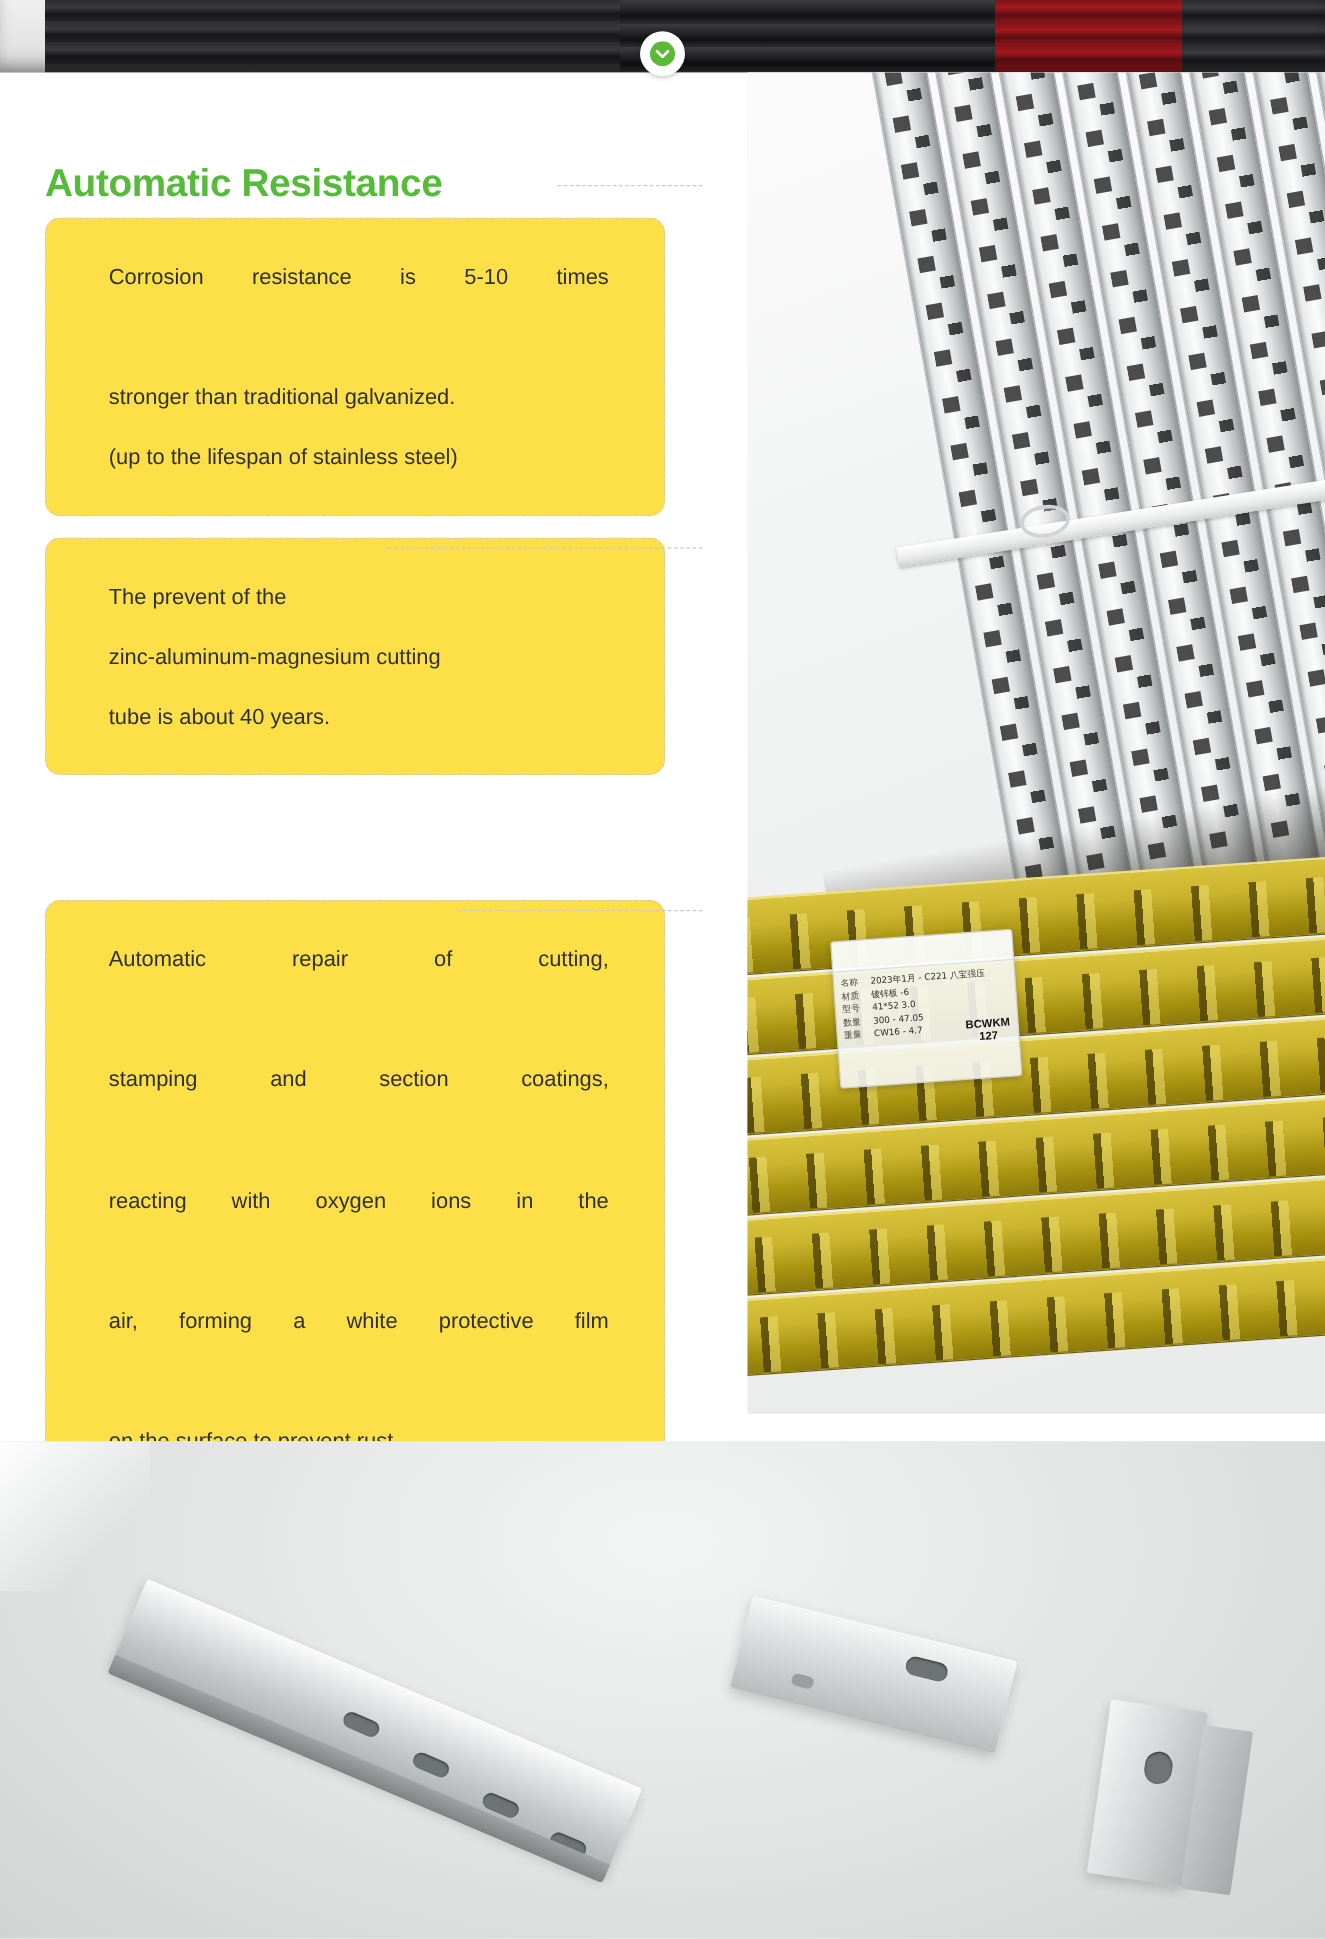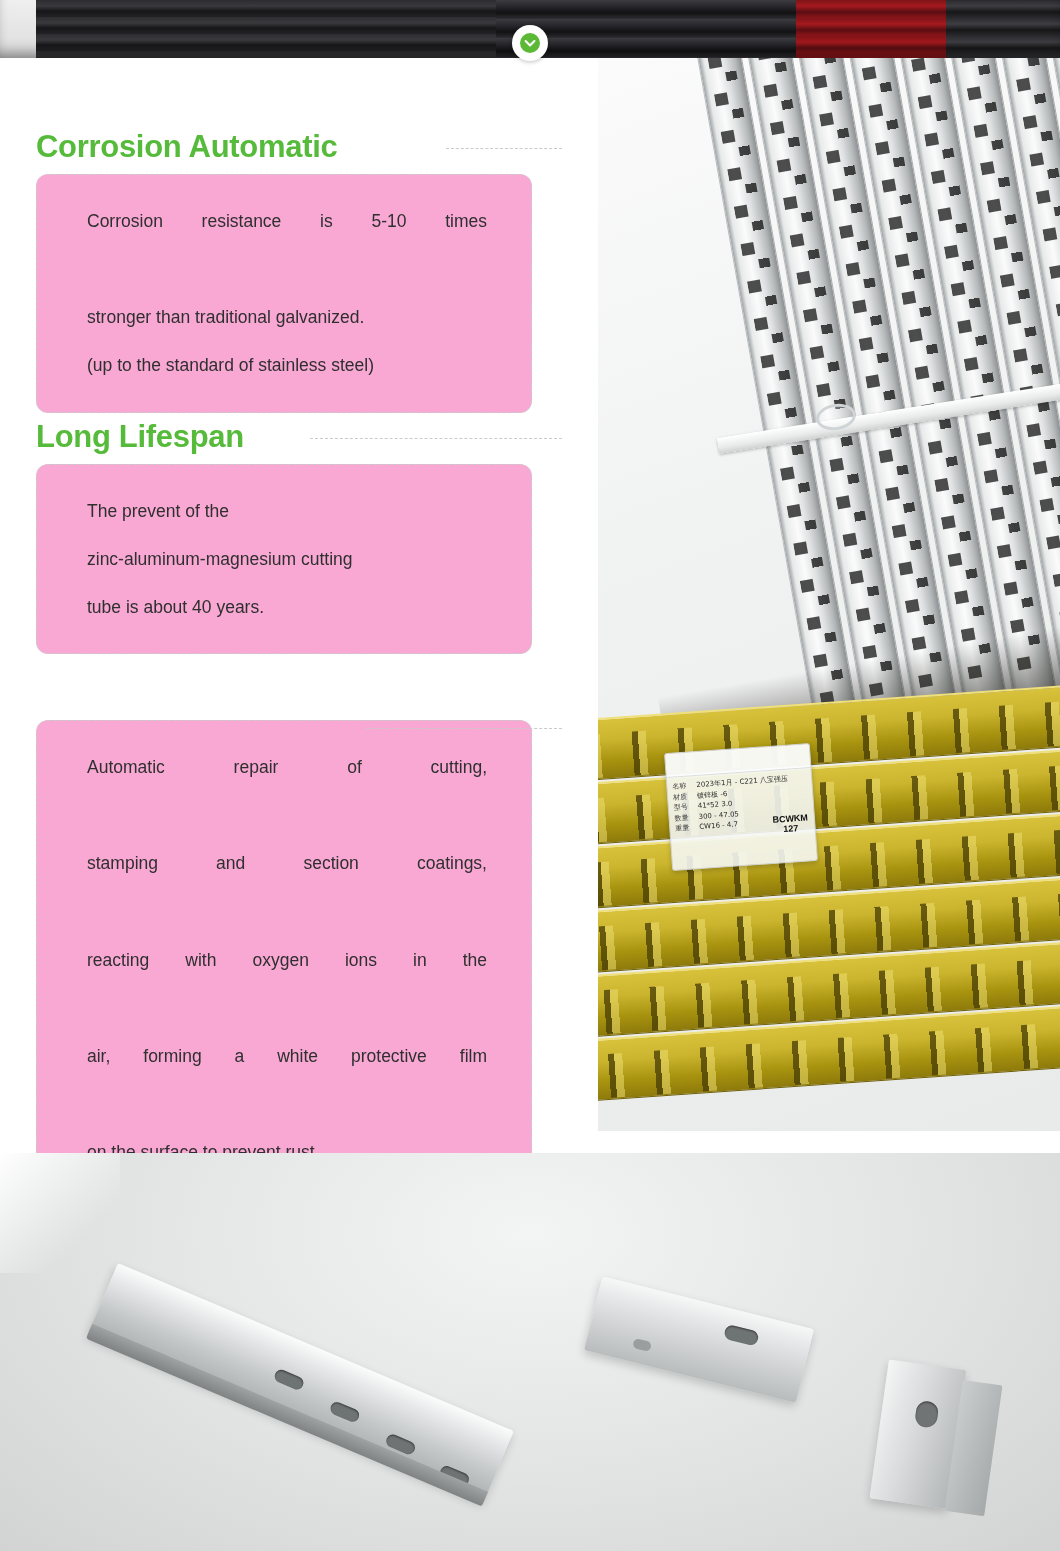--- a/index.html
+++ b/index.html
@@ -240,21 +240,21 @@
     top: 18px;
     height: 1px;
     border-top: 1px dashed #c9cbcb;
   }
   .feature-box {
     margin-top: 10px;
     width: 496px;
     border: 1px dashed #c9cbcb;
     border-radius: 12px;
     padding: 22px 44px 22px 50px;
-    background: #f9a8d4;
+    background: #fde047;
   }
   .feature-box p {
     font-size: 17.5px;
     color: #2f2f2f;
     line-height: 2.75;
     text-align: justify;
     text-justify: inter-word;
   }
   .feature-box p.justify-full { text-align: justify; }
   .feature-box p.justify-full::after {
@@ -473,33 +473,32 @@
           <div>BCWKM</div>
           <div>127</div>
         </div>
       </div>
     </div>
 
     <div class="left-col">
 
       <div class="feature" style="top:72px;">
         <div style="position:relative;">
-          <span class="feature-title">Corrosion Automatic</span>
+          <span class="feature-title">Automatic Resistance</span>
           <span class="title-rule" style="left:410px; width:116px;"></span>
         </div>
         <div class="feature-box">
           <p class="justify-full">Corrosion resistance is 5-10 times</p>
           <p>stronger than traditional galvanized.</p>
-          <p>(up to the standard of stainless steel)</p>
+          <p>(up to the lifespan of stainless steel)</p>
         </div>
       </div>
 
       <div class="feature" style="top:362px;">
         <div style="position:relative;">
-          <span class="feature-title">Long Lifespan</span>
           <span class="title-rule" style="left:274px; width:252px;"></span>
         </div>
         <div class="feature-box">
           <p>The prevent of the</p>
           <p>zinc-aluminum-magnesium cutting</p>
           <p>tube is about 40 years.</p>
         </div>
       </div>
 
       <div class="feature" style="top:652px;">

